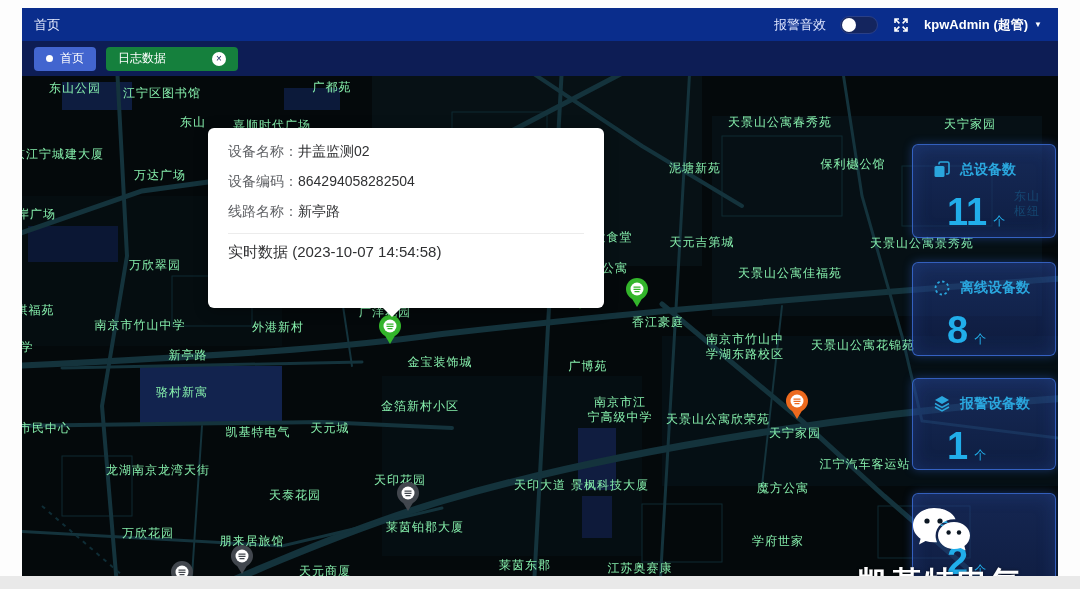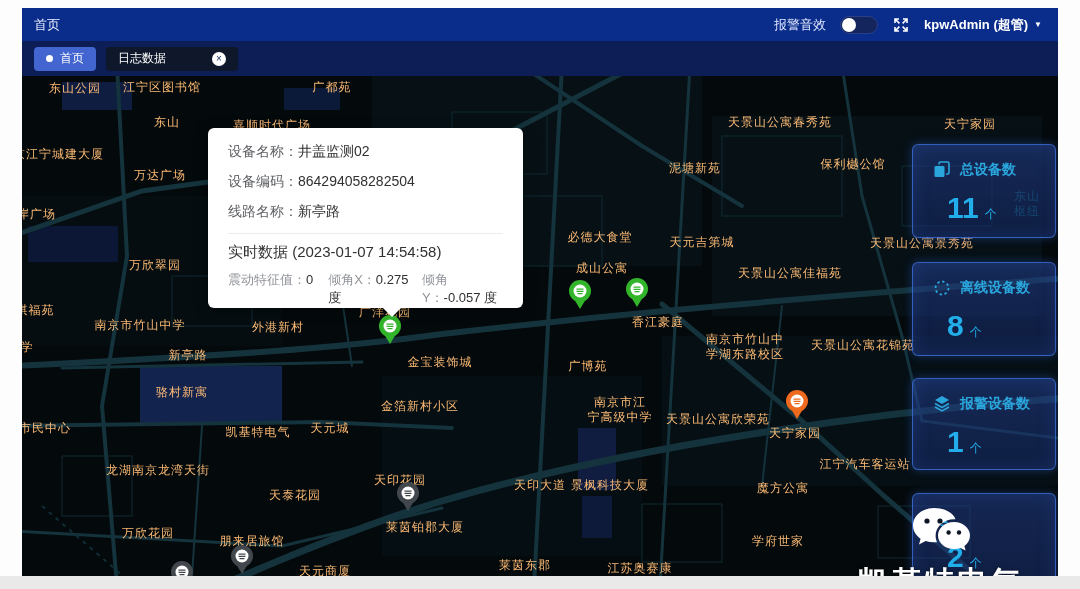--- a/index.html
+++ b/index.html
@@ -21,37 +21,37 @@
   .expand-ic { width:18px; height:18px; display:block; }
   .user { color:#fff; font-size:13px; font-weight:bold; display:flex; align-items:center; gap:6px; }
   .caret { font-size:8px; color:#fff; }
 
   
   .tabbar { height:35px; background:#0d1d55; display:flex; align-items:center;
             gap:10px; padding:0 12px; }
   .chip { display:flex; align-items:center; gap:7px; height:24px; padding:0 12px;
           border-radius:4px; font-size:12px; color:#fff; cursor:pointer; }
   .chip.active { background:#4265cf; }
-  .chip.plain  { background:#0f172a;gap:46px; }
+  .chip.plain  { background:#15803d;gap:46px; }
   .dot { width:7px; height:7px; border-radius:50%; background:#fff; }
   .chip-close { width:14px; height:14px; border-radius:50%; background:#fff;
                 color:#16275e; font-size:10px; line-height:14px; text-align:center; }
 
   
   .map { position:relative; height:500px; background:#04090b; overflow:hidden; }
-  .map-label { position:absolute; transform:translate(-50%,-50%); color:#fdba74;
+  .map-label { position:absolute; transform:translate(-50%,-50%); color:#86efac;
                font-size:12px; white-space:pre-line; text-align:center; line-height:15px;
                letter-spacing:1px; pointer-events:none; z-index:2; }
   .map-label.dim { color:#0c5a68; }
   .roads { position:absolute; left:0; top:0; z-index:1; }
 
   .pin { position:absolute; width:24px; height:30px; z-index:5; cursor:pointer; }
 
   
-  .popup { position:absolute; left:186px; top:52px; width:315px; height:180px;
+  .popup { position:absolute; left:186px; top:52px; width:396px; height:180px;
            background:#fff; border-radius:6px; box-shadow:0 2px 14px rgba(0,0,0,.35);
            padding:15px 20px 12px; z-index:15; }
   .popup:after { content:""; position:absolute; left:175px; bottom:-9px;
                  border:9px solid transparent; border-top-color:#fff; border-bottom:0; }
   .p-row { font-size:14px; margin-bottom:12px; color:#606266; }
   .p-row b { color:#303133; font-weight:normal; }
   .p-div { border-top:1px solid #ececec; margin:11px 0 9px; }
   .rt-head { font-size:15px; color:#303133; margin-bottom:9px; }
   .m-row { display:flex; font-size:13px; margin-bottom:8px; }
   .m-cell { color:#909399; }
@@ -60,21 +60,21 @@
 
   
   .panel { position:absolute; left:890px; width:144px; border-radius:6px; z-index:10;
            background:linear-gradient(180deg,rgba(38,66,148,.52),rgba(24,44,108,.52));
            border:1px solid rgba(64,118,230,.75);
            box-shadow:0 0 10px rgba(46,96,200,.45), inset 0 0 18px rgba(46,96,200,.25);
            padding:16px 0 0 20px; }
   .panel .hd { display:flex; align-items:center; gap:9px; color:#2aa6dd;
                font-size:14px; font-weight:bold; }
   .panel .val { margin:12px 0 0 14px; color:#21aeea; }
-  .panel .num { font-size:30px; font-weight:bold; }
+  .panel .num { font-size:38px; font-weight:bold; }
   .panel .unit { font-size:12px; margin-left:6px; }
   .p-ic { width:18px; height:18px; flex:0 0 18px; }
 
   
   .wm { position:absolute; left:836px; top:430px; z-index:20; display:flex;
         align-items:center; gap:4px; pointer-events:none;flex-direction:column; }
   .wm-text { color:#fff; font-size:31px; font-weight:bold; letter-spacing:2px;
              text-shadow:0 0 3px rgba(0,0,0,.55); }
 
   .bottom-strip { position:absolute; left:0; top:576px; width:1080px; height:13px;
@@ -161,23 +161,23 @@
         <path d="M820,-10 L840,120 L880,260 L900,345 L1036,362" stroke-width="3"></path>
         <path d="M300,90 L330,290" stroke-width="2"></path>
         <path d="M180,350 L170,500" stroke-width="2"></path>
         <path d="M760,230 L740,410" stroke-width="2"></path>
       </g>
       <path d="M20,430 L130,525" stroke="#0f2d36" stroke-width="2" stroke-dasharray="4 5" fill="none"></path>
     </svg>
 
     <div id="label-layer">
         <span class="map-label" style="left: 53px; top: 12px;">东山公园</span>
-        <span class="map-label" style="left: 140px; top: 11px;">江宁区图书馆</span>
+        <span class="map-label" style="left: 140px; top: 17px;">江宁区图书馆</span>
         <span class="map-label" style="left: 310px; top: 11px;">广都苑</span>
-        <span class="map-label" style="left: 145px; top: 46px;">东山</span>
+        <span class="map-label" style="left: 171px; top: 46px;">东山</span>
         <span class="map-label" style="left: 250px; top: 49px;">嘉顺时代广场</span>
         <span class="map-label" style="left: 30px; top: 78px;">南京江宁城建大厦</span>
         <span class="map-label" style="left: 138px; top: 99px;">万达广场</span>
         <span class="map-label" style="left: 8px; top: 138px;">海岸广场</span>
         <span class="map-label" style="left: 133px; top: 189px;">万欣翠园</span>
         <span class="map-label" style="left: 13px; top: 234px;">祺福苑</span>
         <span class="map-label" style="left: 118px; top: 249px;">南京市竹山中学</span>
         <span class="map-label" style="left: 5px; top: 271px;">学</span>
         <span class="map-label" style="left: 166px; top: 279px;">新亭路</span>
         <span class="map-label" style="left: 160px; top: 316px;">骆村新寓</span>
@@ -267,26 +267,21 @@
 </svg></div>
       </div>
 
     <div class="popup">
       <div class="p-row"><span>设备名称：</span><b>井盖监测02</b></div>
       <div class="p-row"><span>设备编码：</span><b>864294058282504</b></div>
       <div class="p-row"><span>线路名称：</span><b>新亭路</b></div>
       <div class="p-div"></div>
       <div class="rt-head">
         <span>实时数据</span>
-        <span>(2023-01-07 14:54:58)</span>
-      </div>
-      <div class="m-row">
-        <span class="m-cell m-c1"><span>震动特征值：</span><b>0</b></span>
-        <span class="m-cell m-c2"><span>倾角X：</span><b>0.275 度</b></span>
-        <span class="m-cell"><span>倾角Y：</span><b>-0.057 度</b></span>
+        <span>(2023-10-07 14:54:58)</span>
       </div>
     </div>
 
     <div class="panel" style="top:68px;height:94px">
       <div class="hd">
         <svg class="p-ic" viewBox="0 0 18 18">
           <rect x="1.5" y="5" width="10" height="11" rx="1.5" fill="#2aa6dd"></rect>
           <path d="M6 3.5V2.5A1.5 1.5 0 0 1 7.5 1h7A1.5 1.5 0 0 1 16 2.5v9a1.5 1.5 0 0 1-1.5 1.5H13" fill="none" stroke="#2aa6dd" stroke-width="1.6"></path>
         </svg>
         <span>总设备数</span>

